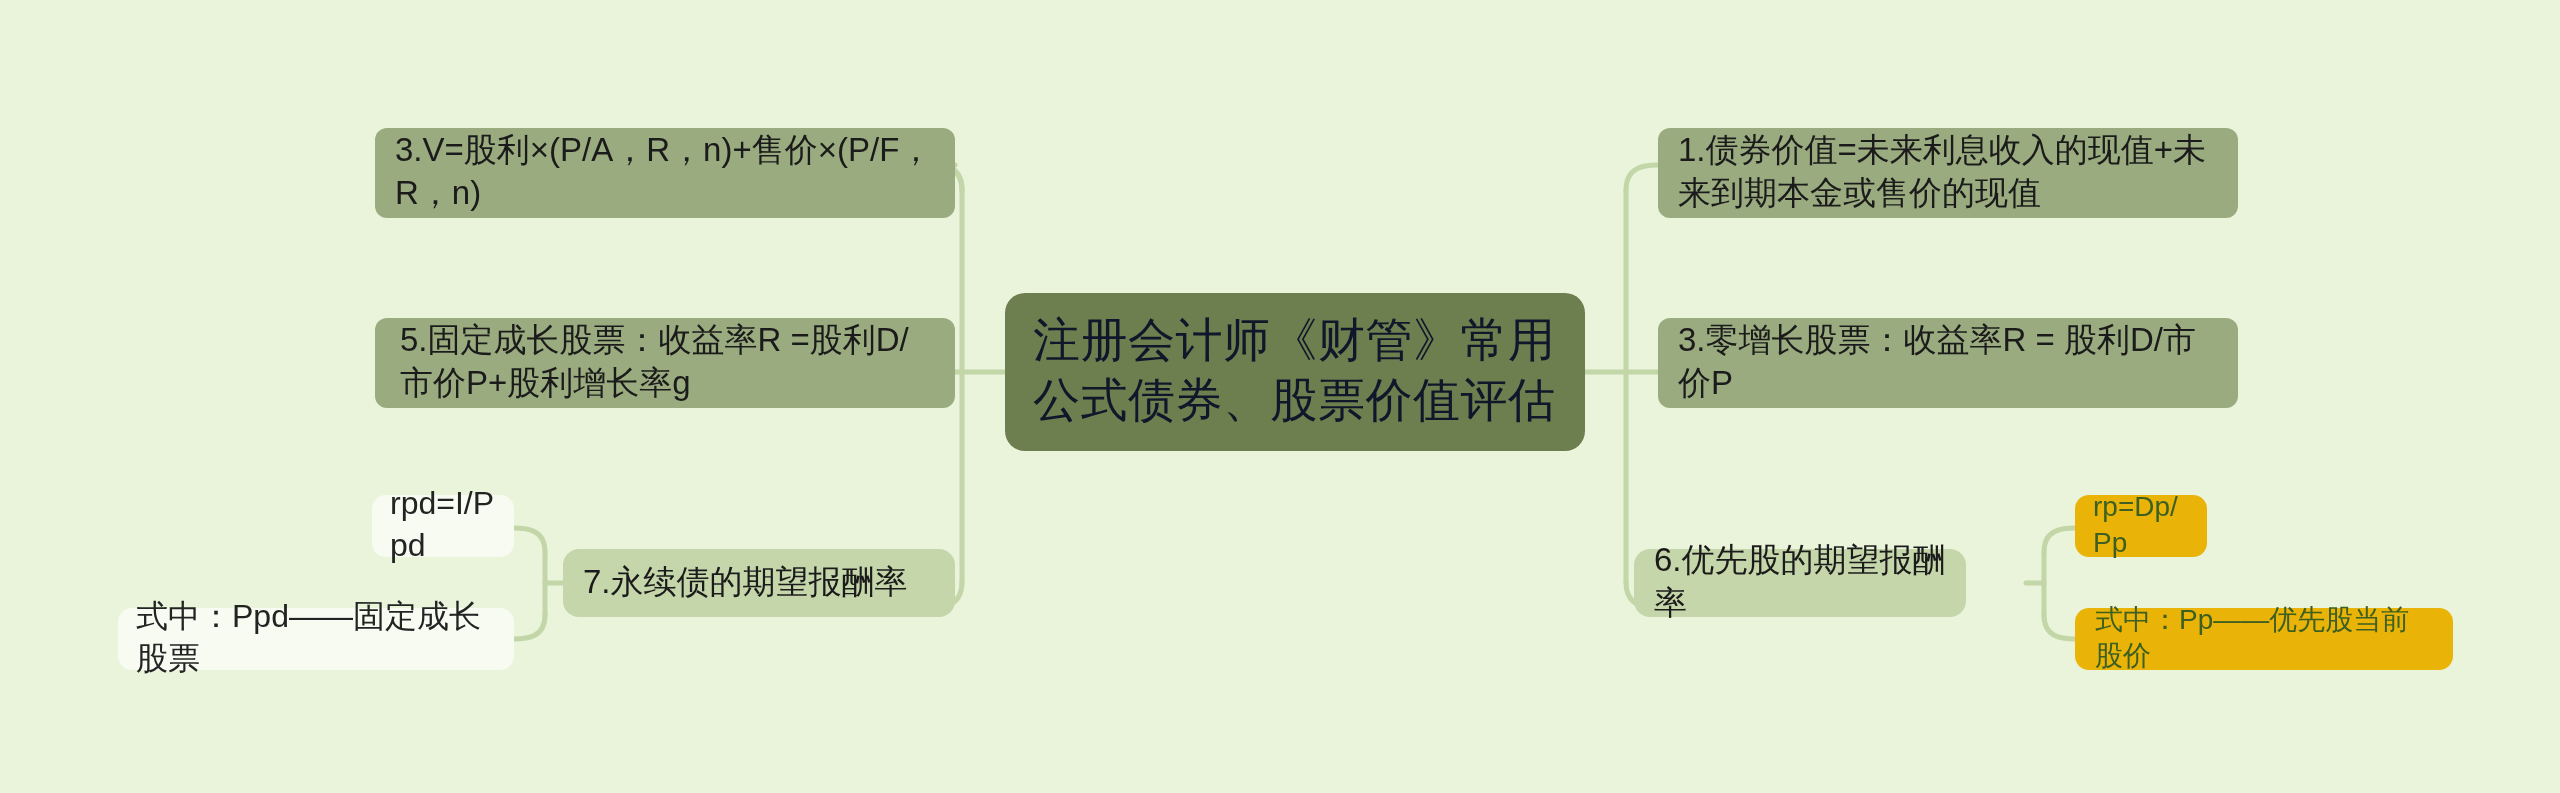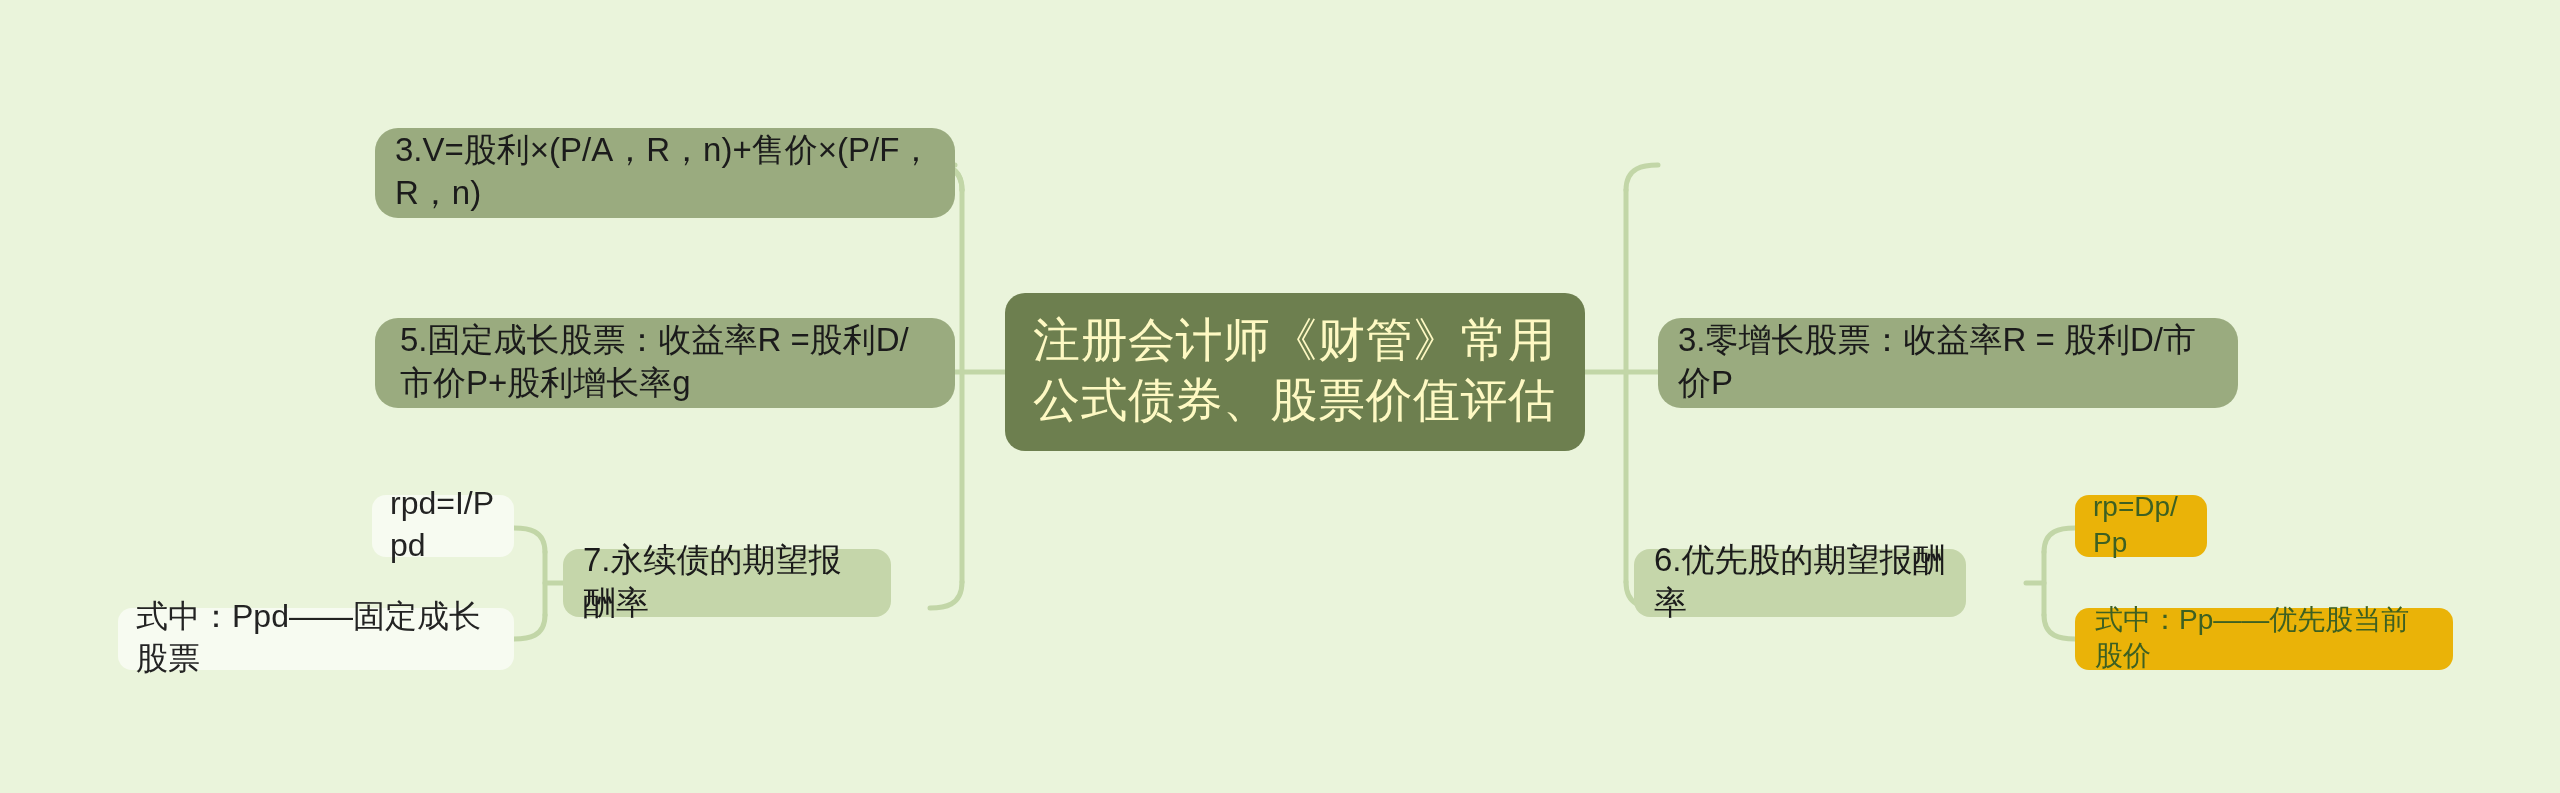--- a/index.html
+++ b/index.html
@@ -33,36 +33,36 @@
   .node .txt {
     display: block;
     width: 100%;
     white-space: pre-wrap;
     word-break: break-word;
   }
 
   
   .root {
     background: #6d7f4f;
-    color: #fef9c3;
+    color: #0f172a;
     font-size: 47px;
     line-height: 1.27;
     padding: 18px 28px 22px 28px;
     border-radius: 20px;
     letter-spacing: 0.5px;
   }
 
   
   .branch {
     background: #9aab7f;
     color: #1b1b1b;
     font-size: 33px;
     line-height: 1.30;
     padding: 14px 20px 16px 20px;
-    border-radius: 23px;
+    border-radius: 12px;
   }
 
   
   .branch-light {
     background: #c5d6aa;
     color: #1b1b1b;
     font-size: 33px;
     line-height: 1.30;
     padding: 12px 20px 14px 20px;
     border-radius: 16px;
@@ -128,32 +128,35 @@
   </div>
 
   <div class="node branch" style="left:375px; top:128px; width:580px; height:90px;">
     <span class="txt">3.V=股利×(P/A，R，n)+售价×(P/F，R，n)</span>
   </div>
 
   <div class="node branch" style="left:375px; top:318px; width:580px; height:90px;padding-left:25px;">
     <span class="txt">5.固定成长股票：收益率R =股利D/市价P+股利增长率g</span>
   </div>
 
-  <div class="node branch-light" style="left:563px; top:549px; width:328px; height:68px;align-items:center;">
+  <div class="node branch-light" style="left:563px; top:549px; width:392px; height:68px;align-items:center;">
     <span class="txt">7.永续债的期望报酬率</span>
   </div>
 
   <div class="node leaf" style="left:372px; top:495px; width:142px; height:62px; justify-content:flex-start;">
     <span class="txt">rpd=I/Ppd</span>
   </div>
 
   <div class="node leaf" style="left:118px; top:608px; width:396px; height:62px; justify-content:flex-start;">
     <span class="txt">式中：Ppd——固定成长股票</span>
   </div>
 
+  <div class="node branch" style="left:1658px; top:128px; width:580px; height:90px;">
+    <span class="txt">1.债券价值=未来利息收入的现值+未来到期本金或售价的现值</span>
+  </div>
 
   <div class="node branch" style="left:1658px; top:318px; width:580px; height:90px;">
     <span class="txt">3.零增长股票：收益率R = 股利D/市价P</span>
   </div>
 
   <div class="node branch-light" style="left:1634px; top:549px; width:332px; height:68px;">
     <span class="txt">6.优先股的期望报酬率</span>
   </div>
 
   <div class="node leaf-green" style="left:2075px; top:495px; width:132px; height:62px; justify-content:flex-start;">

